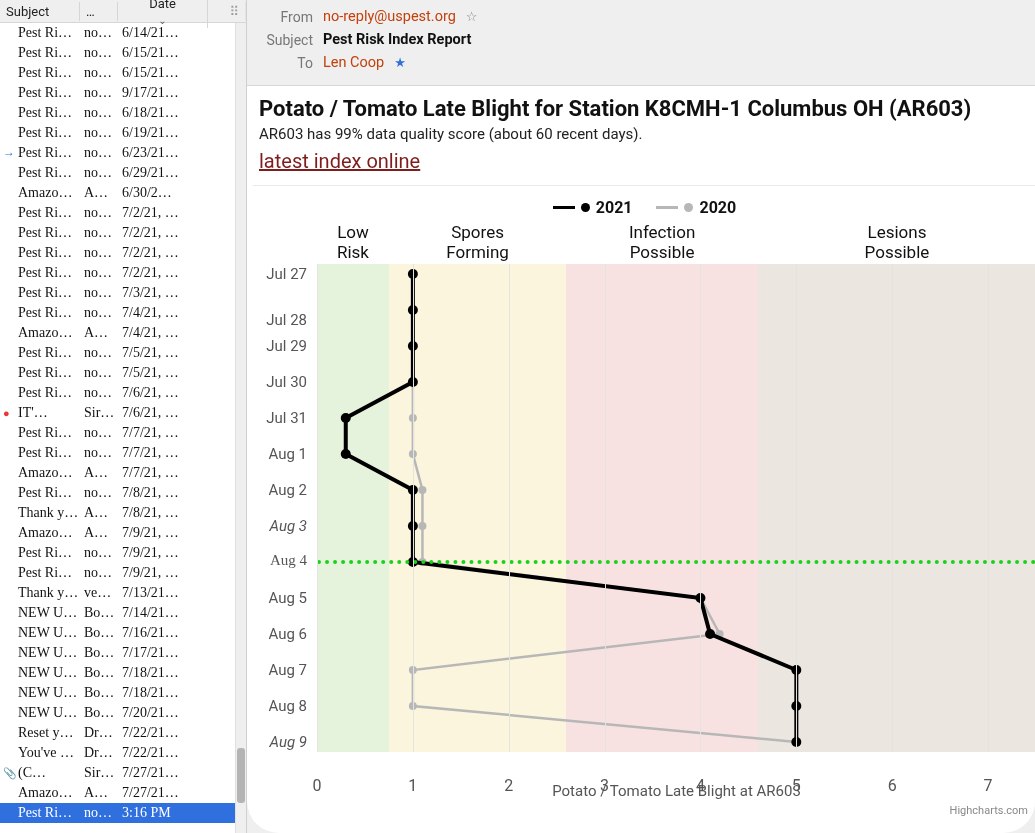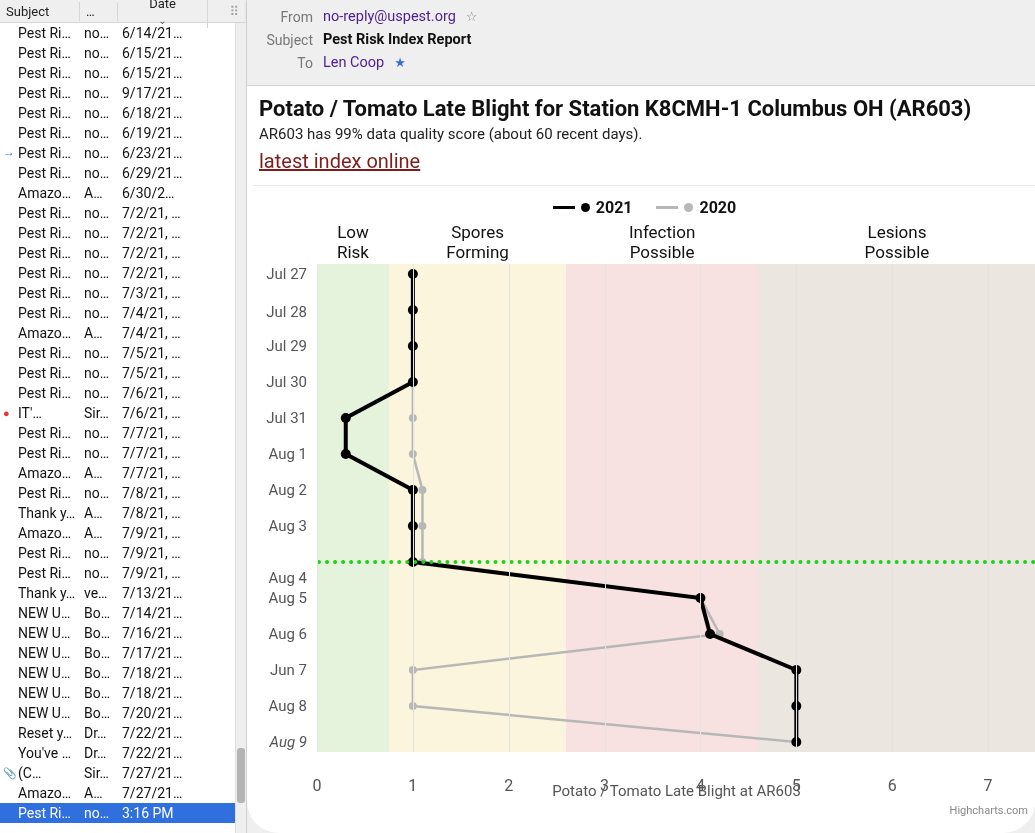--- a/index.html
+++ b/index.html
@@ -38,20 +38,21 @@
   }
   .col-sub  { width: 80px; }
   .col-mid  { width: 38px; }
   .col-date { width: 90px; display:flex; align-items:center; gap:4px;flex-direction:column;}
   .col-date .chev { font-size:10px; opacity:.7; }
   .col-cfg  { flex:1; text-align:right; padding-right:6px; opacity:.4; }
   .rows {
     flex: 1;
     overflow-y: hidden;
     position: relative;
+    font-family: Liberation Serif, serif;
   }
   .row {
     display: flex;
     align-items: center;
     height: 20px;
     padding: 0 6px 0 18px;
     border-bottom: 0;
     white-space: nowrap;
     overflow: hidden;
     font-size: 14px;
@@ -91,21 +92,21 @@
   }
   .hdr {
     padding: 8px 16px 8px 16px;
     font-size: 14.5px;
     color: #555;
     border-bottom: 1px solid #d6d6d6;
     background:#efefef;
   }
   .hdr .line { display:flex; align-items:center; gap:10px; margin-bottom:6px;}
   .hdr .lbl  { width: 50px; text-align:right; color:#777; font-size:14px;}
-  .hdr .val  { color:#4c1d95; }
+  .hdr .val  { color:#c2410c; }
   .hdr .val.bold { font-weight:700; color:#111;}
   .star { color:#888; font-size:13px; }
   .star.blue { color:#2f6fde; }
 
   .body {
     flex:1;
     background:#fff;
     padding: 10px 0 0 0;
     overflow:hidden;
   }
@@ -445,31 +446,31 @@
         </div>
       <div class="plot" id="plot">
         <div class="bands" id="bands">
             <div class="band" style="width: 71.9px; background: rgb(207, 231, 191);"></div>
             <div class="band" style="width: 177.353px; background: rgb(246, 236, 192);"></div>
             <div class="band" style="width: 191.733px; background: rgb(243, 201, 201);"></div>
             <div class="band" style="width: 278.013px; background: rgb(221, 210, 200);"></div>
           </div>
         <div class="ylabels" id="ylabels">
             <div style="top: 10px;">Jul 27</div>
-            <div style="top: 48px;">Jul 28</div>
+            <div style="top: 56px;">Jul 28</div>
             <div style="top: 82px;">Jul 29</div>
             <div style="top: 118px;">Jul 30</div>
             <div style="top: 154px;">Jul 31</div>
             <div style="top: 190px;">Aug 1</div>
             <div style="top: 226px;">Aug 2</div>
-            <div style="top: 262px;">Aug 3</div>
-            <div style="top: 314px;">Aug 4</div>
+            <div style="top: 262px; font-style: italic;">Aug 3</div>
+            <div style="top: 296px; font-family: Liberation Serif, serif;">Aug 4</div>
             <div style="top: 334px;">Aug 5</div>
             <div style="top: 370px;">Aug 6</div>
-            <div style="top: 406px;">Jun 7</div>
+            <div style="top: 406px;">Aug 7</div>
             <div style="top: 442px;">Aug 8</div>
             <div style="top: 478px; font-style: italic;">Aug 9</div>
           </div>
         <div class="xlabels" id="xlabels">
             <div style="left: 0px;">0</div>
             <div style="left: 95.8667px;">1</div>
             <div style="left: 191.733px;">2</div>
             <div style="left: 287.6px;">3</div>
             <div style="left: 383.467px;">4</div>
             <div style="left: 479.333px;">5</div>

